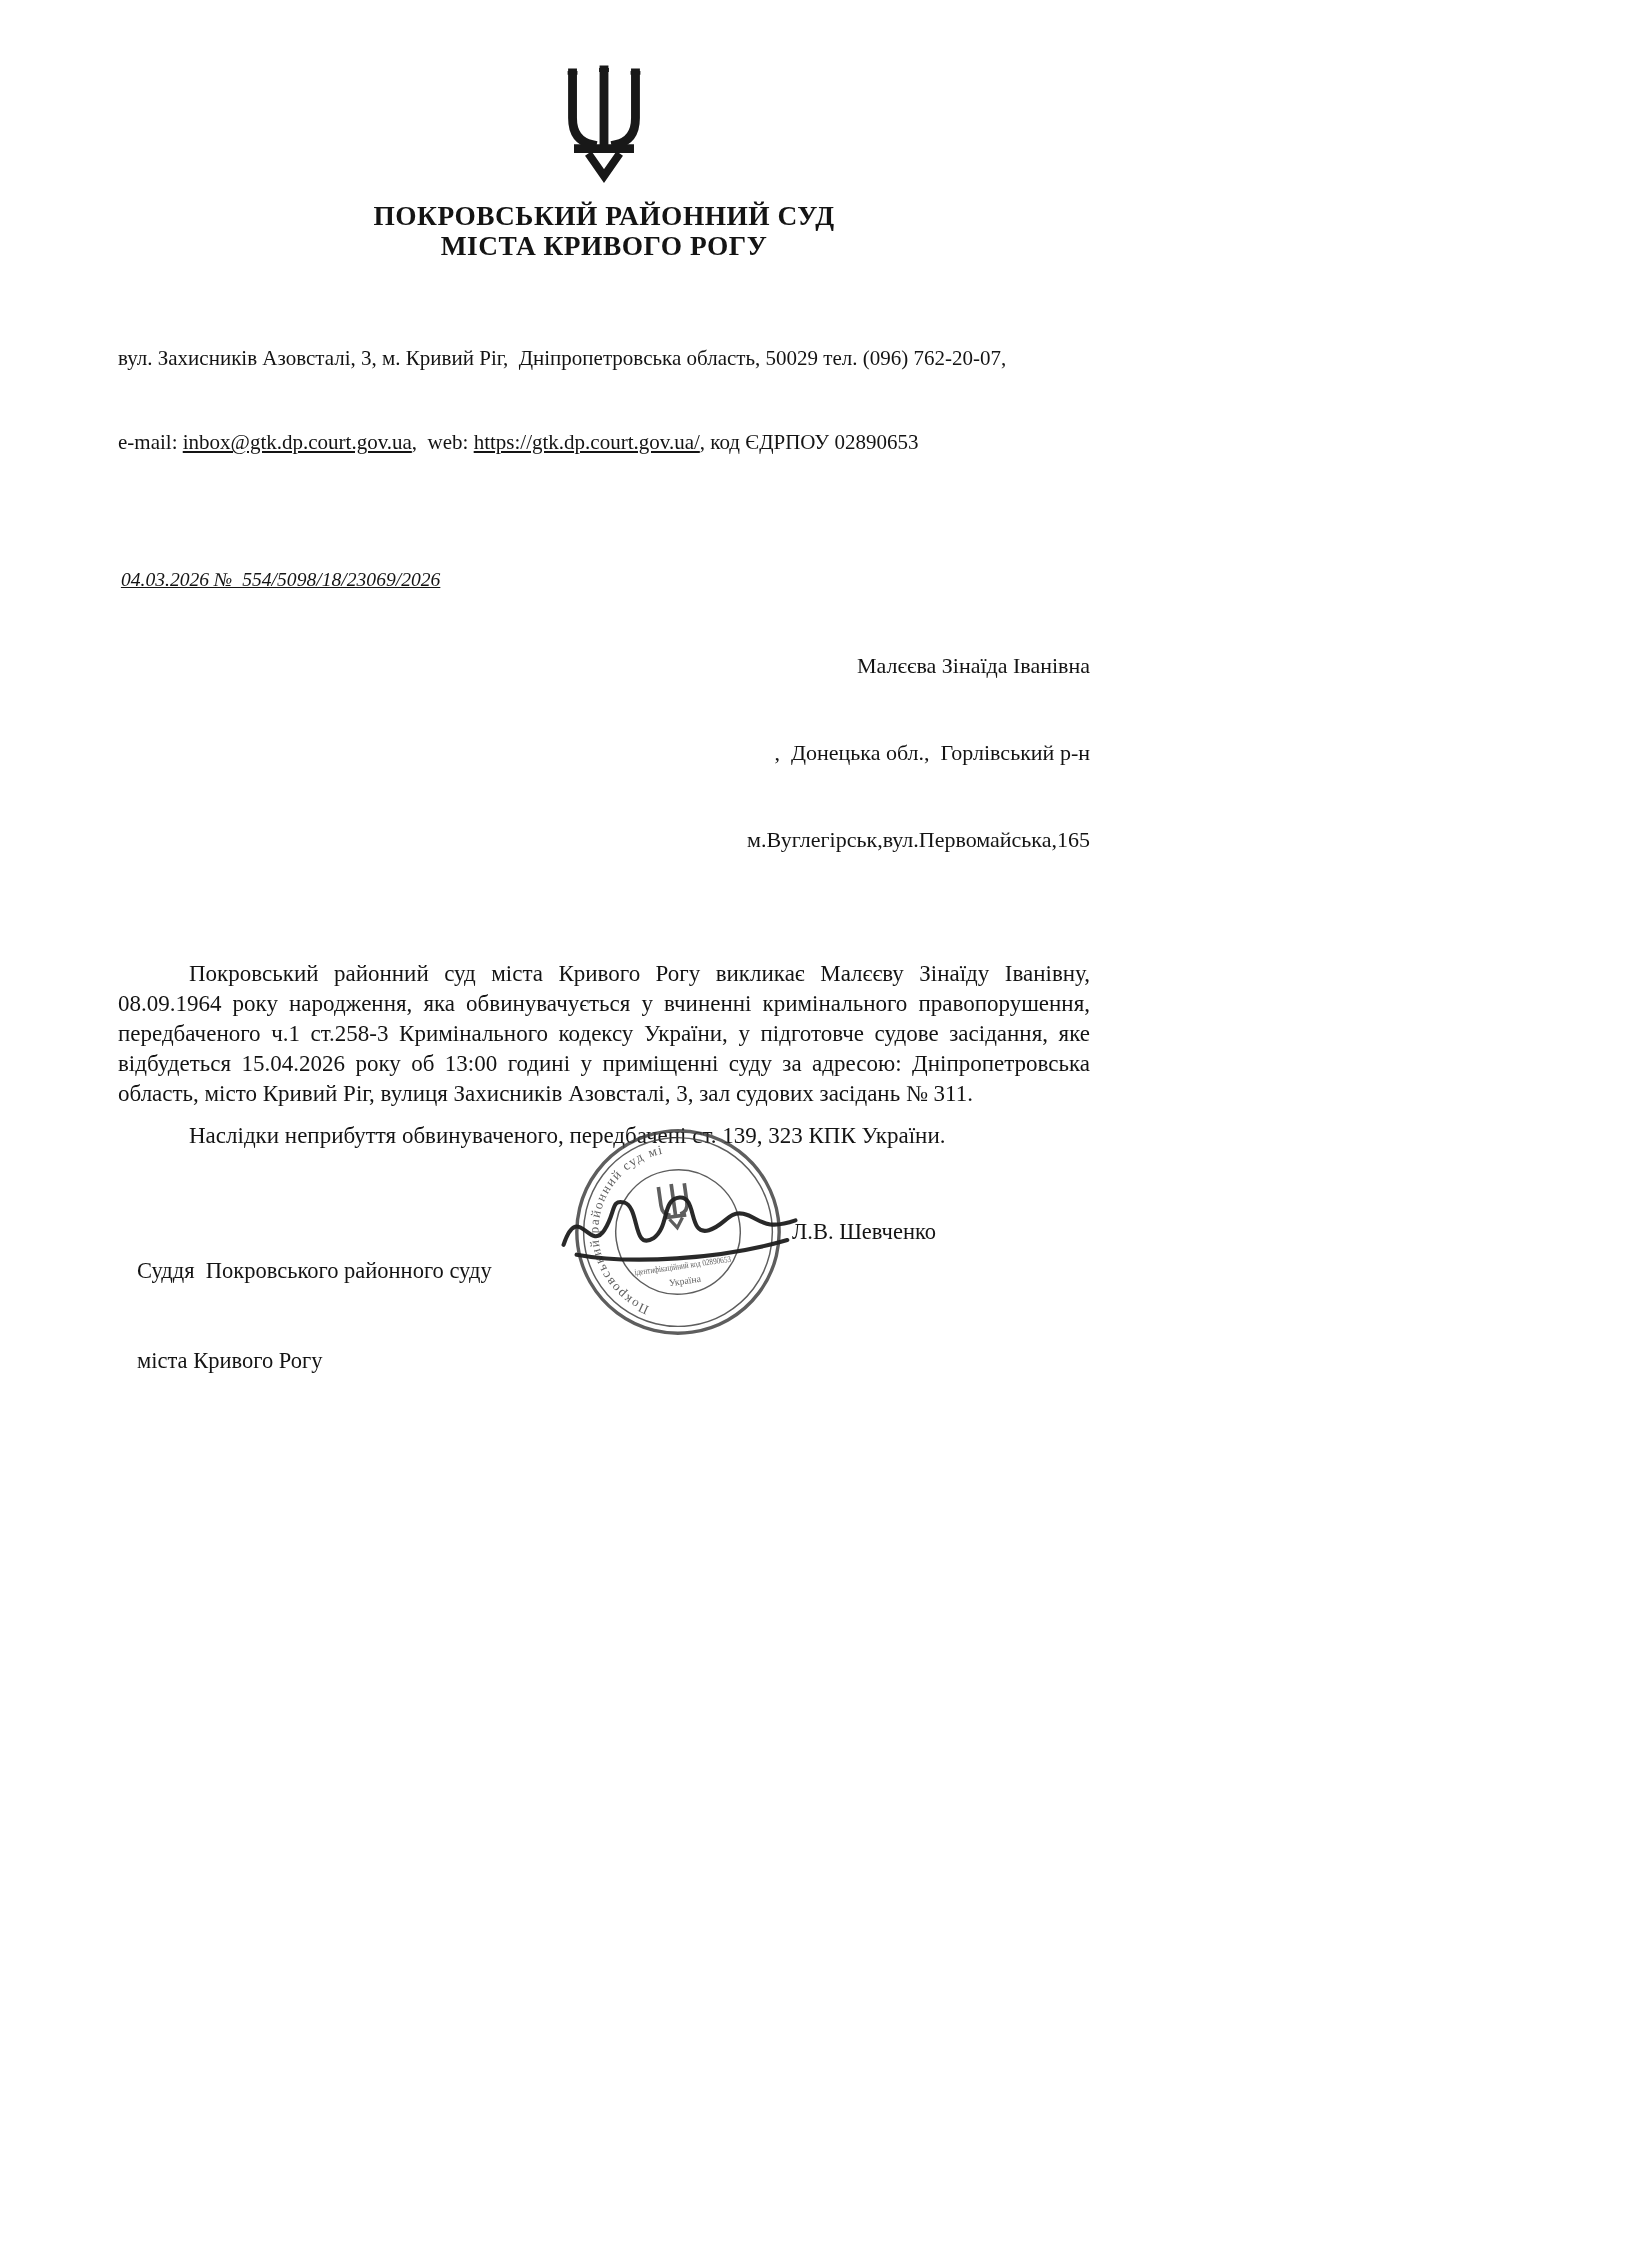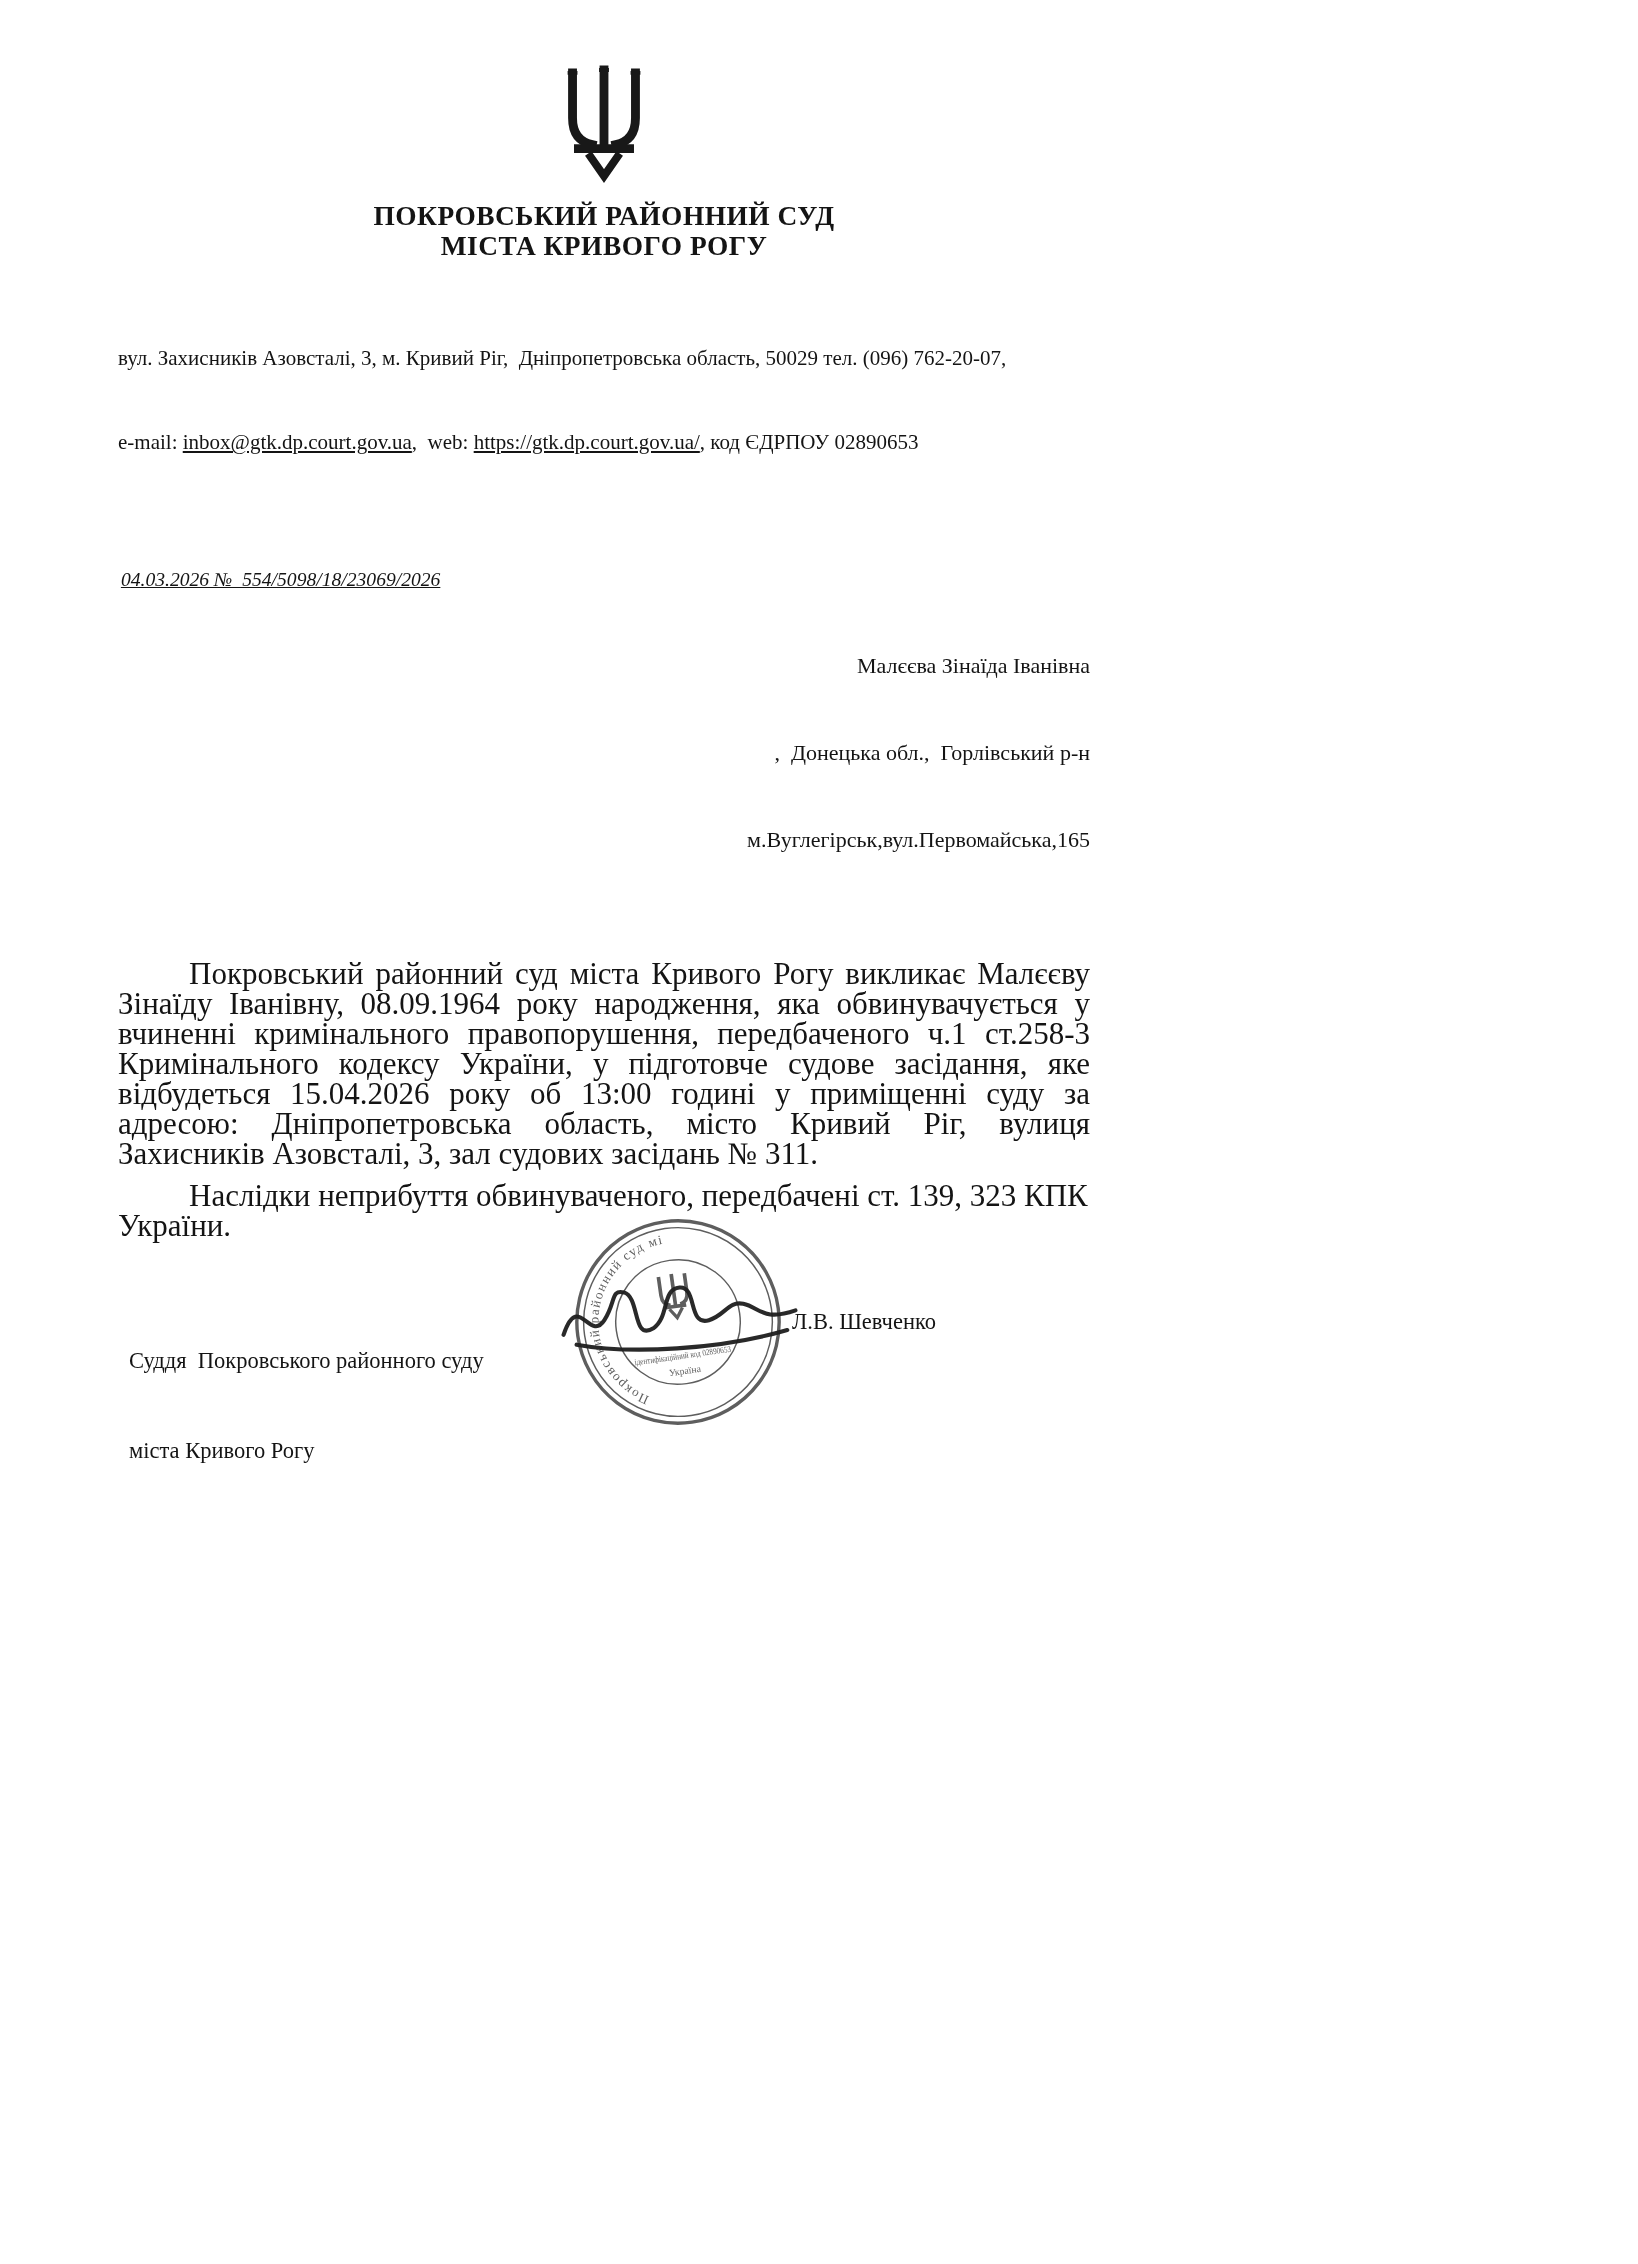--- a/index.html
+++ b/index.html
@@ -41,28 +41,28 @@
   }
 
   .caseref { font-size:19.6px; margin-top:5.9px; margin-left:6.9px; }
 
   .doc-title {
     text-align:center; font-size:22.5px; letter-spacing:1.2px;
     margin-top:45px;
   }
 
   .body-p {
-    font-size:31px; line-height:30px;
+    font-size:23px; line-height:30px;
     text-align:justify; text-indent:71px;
     margin:47px 0 0 0;
   }
   .body-p.p2 { margin-top:11.8px; text-align:left; }
 
   .sig-row { position:relative; margin-top:45px; height:314px; font-size:22.5px; }
-  .judge-label { line-height:30px; margin-left:11px; white-space:pre-wrap; }
+  .judge-label { line-height:30px; margin-left:19px; white-space:pre-wrap; }
   .judge-name { position:absolute; left:674px; top:23.5px; white-space:pre-wrap; }
 
   .stamp {
     position:absolute; left:453px; top:-71px;
     width:214px; height:214px;
     transform:rotate(-8deg);
     opacity:0.82;
   }
   .signature {
     position:absolute; left:439px; top:-25.5px;

